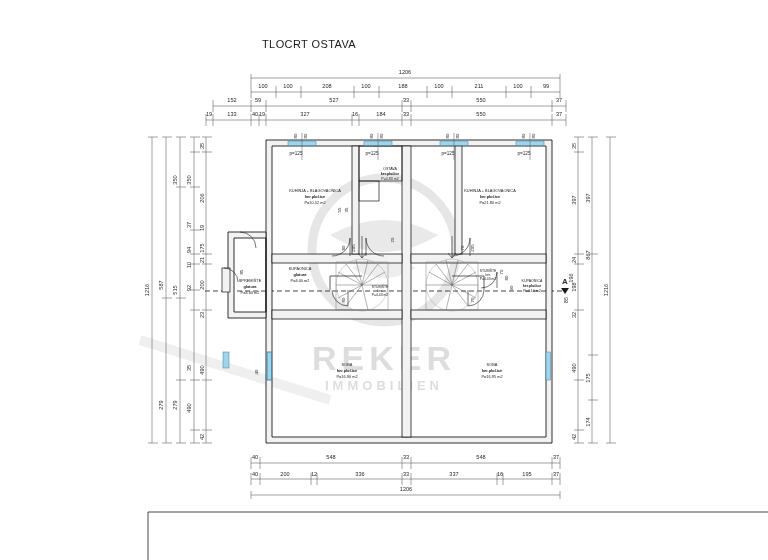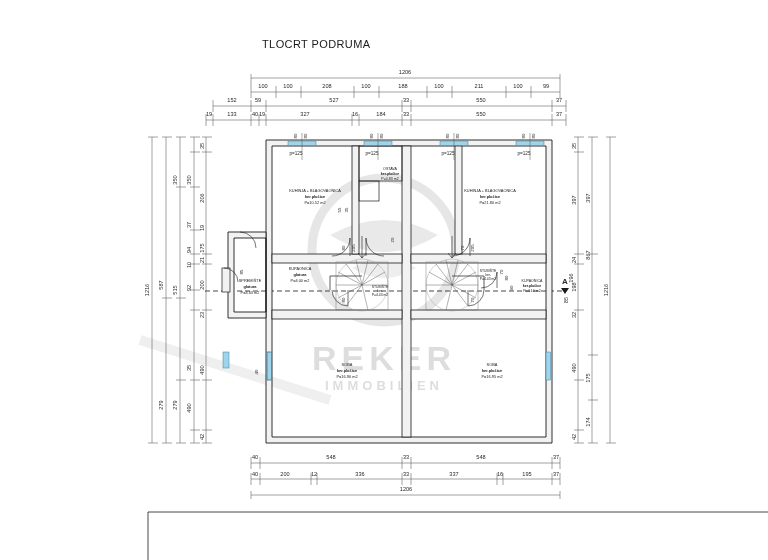--- a/index.html
+++ b/index.html
@@ -10,21 +10,21 @@
   svg{position:absolute;left:0;top:0;width:768px;height:560px;}
   .dimtxt{font-family:"Liberation Sans",sans-serif;fill:#2a2a2a;}
   .roomtxt{font-family:"Liberation Sans",sans-serif;fill:#1a1a1a;}
   .wm{font-family:"Liberation Sans",sans-serif;fill:#d8d8d8;font-weight:bold;}
 </style>
 </head>
 <body>
 
 <div class="stage">
 
-  <div class="title">TLOCRT PODRUMA</div>
+  <div class="title">TLOCRT OSTAVA</div>
 
   <svg viewBox="0 0 768 560">
     <defs>
       <pattern id="hatch" width="4" height="4" patternTransform="rotate(45)" patternUnits="userSpaceOnUse">
         <line x1="0" y1="0" x2="0" y2="4" stroke="#c8c8c8" stroke-width="0.7"></line>
       </pattern>
     </defs>
 
     <g opacity="0.85">
       <circle cx="384" cy="250" r="72" fill="none" stroke="#e2e2e2" stroke-width="9"></circle>

